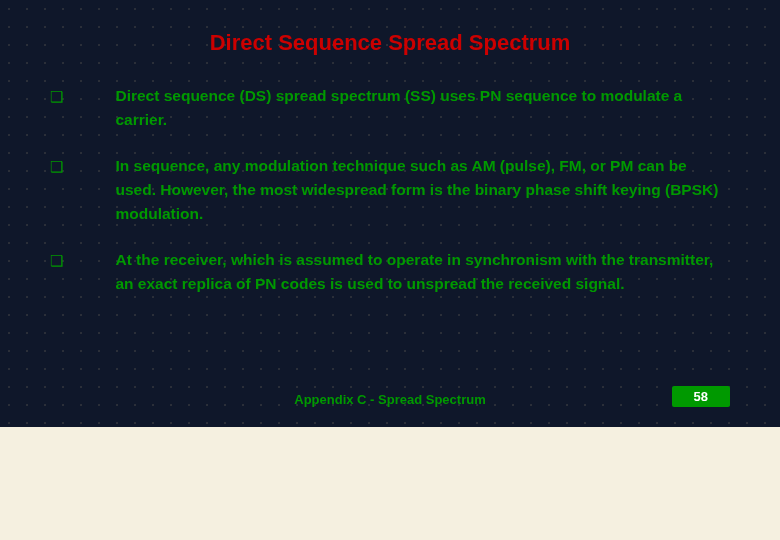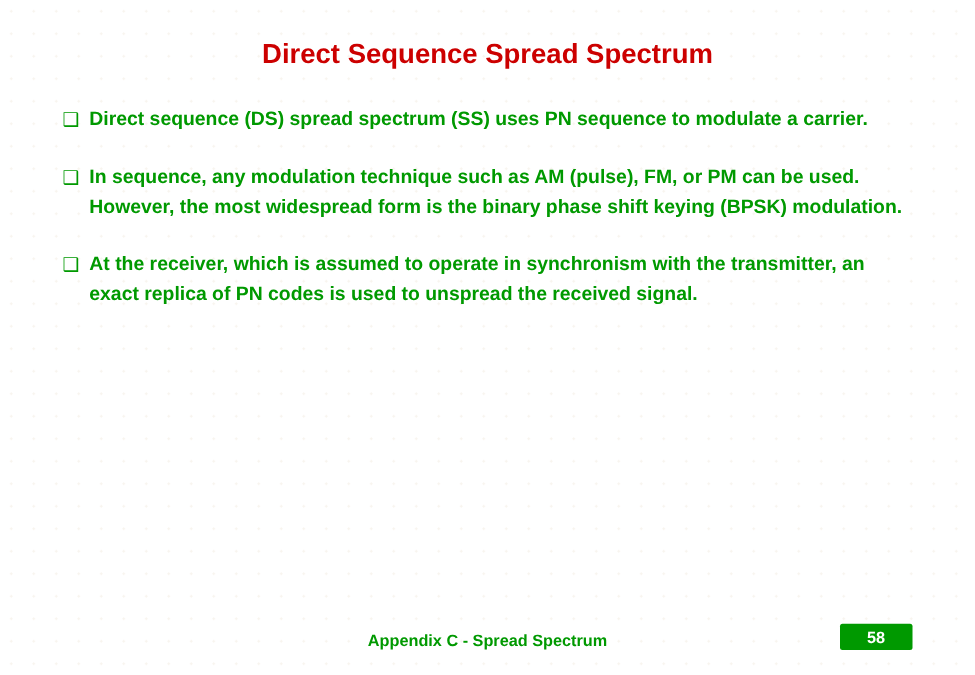--- a/index.html
+++ b/index.html
@@ -8,22 +8,22 @@
       width: 780px;
       height: 540px;
       background-color: #f5f0e0;
       font-family: Arial, sans-serif;
       overflow: hidden;
       position: relative;
     }
 
     .slide {
       width: 780px;
-      height: 540px;
-      background-color: #ffffff;
+      height: 427px;
+      background-color: #0f172a;
       position: relative;
       padding: 30px 50px 30px 50px;
     }
 
     
     .slide::before {
       content: '';
       position: absolute;
       top: 0; left: 0; right: 0; bottom: 0;
       background-image: 
@@ -60,20 +60,21 @@
       margin-top: 1px;
       font-size: 15px;
     }
 
     .bullet-text {
       flex: 1;
       color: #009900;
       font-size: 15.5px;
       line-height: 1.55;
       font-weight: bold;
+      margin-left: 44px;
     }
 
     .footer {
       position: absolute;
       bottom: 20px;
       left: 0;
       right: 0;
       display: flex;
       justify-content: center;
       align-items: flex-start;

